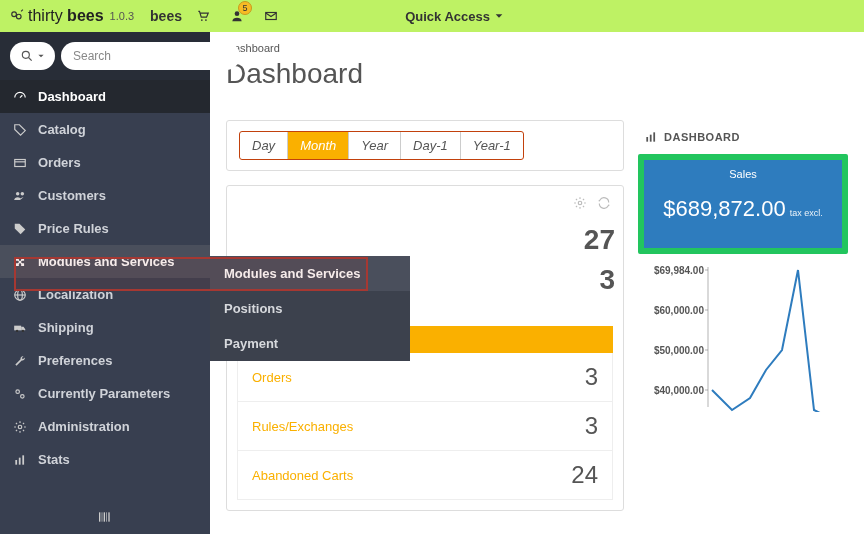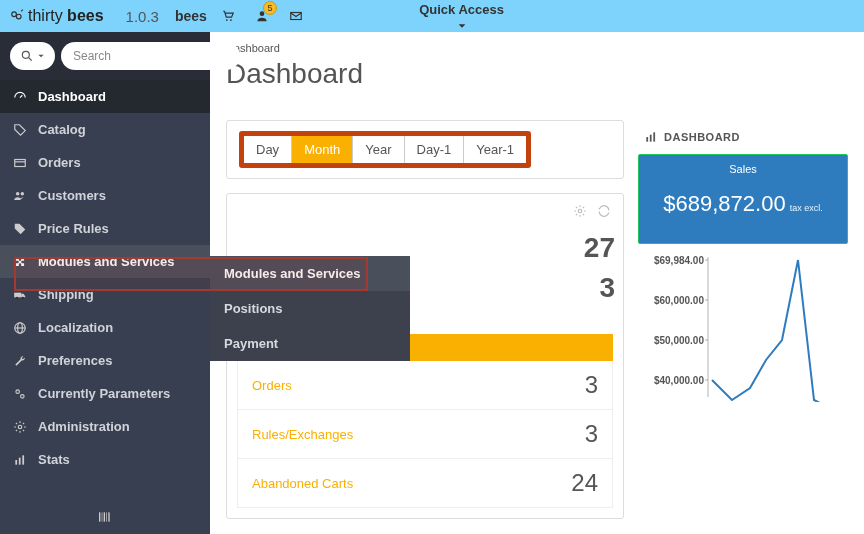--- a/index.html
+++ b/index.html
@@ -1,27 +1,27 @@
 <!DOCTYPE html>
 <html><head>
 <meta charset="utf-8">
 <style>
 * { margin: 0; padding: 0; box-sizing: border-box; font-family: -apple-system, BlinkMacSystemFont, "Segoe UI", Helvetica, Arial, sans-serif; }
 body { width: 864px; height: 534px; overflow: hidden; background: #fff; position: relative; }
 
-.topbar { background: #7dd3fc; height: 32px; display: flex; align-items: center; padding: 8px 10px; gap: 8px; position: relative; z-index: 5; }
+.topbar { background: #bef264; height: 32px; display: flex; align-items: center; padding: 8px 10px; gap: 8px; position: relative; z-index: 5; }
 .logo { display: flex; align-items: center; gap: 4px; }
 .logo-text { font-weight: 700; font-size: 16px; color: #222; }
 .logo-text .thin { font-weight: 400; }
-.version { font-size: 15px; color: #555; margin-left: 18px; }
+.version { font-size: 11px; color: #555; margin-left: 2px; }
 .shop-name { font-weight: 700; font-size: 14px; color: #333; margin-left: 8px; }
 .topbar-icon { color: #333; font-size: 14px; cursor: pointer; padding: 0 6px; }
 .user-wrap { position: relative; }
 .user-badge { position: absolute; top: -8px; right: -2px; background: #f7bb24; border: 1px solid #c79a1e; color: #333; font-size: 9px; width: 14px; height: 14px; border-radius: 7px; display: flex; align-items: center; justify-content: center; }
-.quick-access { margin-left: auto; font-weight: 700; font-size: 13px; color: #333; cursor: pointer; display:flex; align-items:center; gap:4px; margin-right: 350px; flex-direction: column;}
+.quick-access { margin-left: auto; font-weight: 700; font-size: 13px; color: #333; cursor: pointer; display:flex; align-items:center; gap:4px; margin-right: 350px;}
 
 .layout { display: flex; height: calc(100% - 32px); }
 
 .sidebar { width: 210px; background: #383f50; color: #fff; flex-shrink: 0; position: relative; z-index: 4; }
 .search-row { background: #282d37; padding: 10px; display: flex; gap: 6px; align-items: center; }
 .search-pre { background: #fff; border-radius: 14px; height: 28px; display: flex; align-items: center; padding: 0 10px; color: #555; }
 .search-input { background: #fff; border: none; height: 28px; border-radius: 14px; padding: 0 12px; flex: 1; font-size: 12px; color: #666; }
 .search-input::placeholder { color: #888; }
 
 .nav-item { display: flex; align-items: center; gap: 10px; padding: 9px 12px; font-size: 13px; font-weight: 600; color: #d0d3d9; cursor: pointer; }
@@ -40,41 +40,41 @@
 .breadcrumb { padding: 10px 16px 0; font-size: 11px; color: #555; }
 .page-title { padding: 4px 16px 30px; font-size: 28px; color: #555; font-weight: 400; }
 
 .content-split { display: flex; gap: 14px; padding: 0 16px; }
 .left-col { flex: 1; min-width: 0; }
 .right-col { width: 210px; flex-shrink: 0; }
 
 .panel { border: 1px solid #ddd; border-radius: 3px; margin-bottom: 14px; background: #fff; }
 .panel-pad { padding: 10px 12px; }
 
-.period-tabs { display: flex; border: 5px solid #c2410c; border-radius: 3px; overflow: hidden; width: fit-content; }
+.period-tabs { display: flex; border: 1px solid #c2410c; border-radius: 3px; overflow: hidden; width: fit-content; font-style: italic; }
 .period-tab { padding: 6px 12px; font-size: 13px; color: #555; cursor: pointer; border-right: 1px solid #ccc; }
 .period-tab:last-child { border-right: none; text-align: center; }
 .period-tab.active { background: #fab000; color: #fff; }
 
 .activity-panel .header-row { display: flex; justify-content: flex-end; align-items: center; gap: 6px; padding: 8px 10px; color: #bbb; }
 .small-icon { width: 18px; height: 18px; display: inline-flex; align-items: center; justify-content: center; cursor: pointer; }
 
 .metric-row { display: flex; justify-content: space-between; align-items: baseline; padding: 4px 8px 4px 16px; }
 .metric-label { color: #fab000; font-size: 14px; font-weight: 400; }
 .metric-label a { color: #fab000; text-decoration: none; }
 .metric-val { font-size: 28px; color: #555; font-weight: 700; }
 .subcaption { color: #888; font-size: 12px; padding: 0 16px 12px; }
 
 .pending-header { background: #fab000; color: #fff; padding: 6px 10px; font-size: 13px; font-weight: 500; display: flex; align-items: center; gap: 6px; }
 .pending-row { display: flex; justify-content: space-between; align-items: center; padding: 10px 14px; border-bottom: 1px solid #eee; }
 .pending-row .label { color: #fab000; font-size: 13px; }
 .pending-row .val { font-size: 24px; color: #555; }
 
 .right-panel-head { display: flex; align-items: center; gap: 6px; color: #555; font-size: 11px; padding: 10px 6px; letter-spacing: 0.5px; font-weight: 600; }
-.sales-card { background: #2e7cbe; color: #fff; text-align: center; border-radius: 2px; border: 1px solid #22c55e; }
+.sales-card { background: #2e7cbe; color: #fff; text-align: center; border-radius: 2px; border: 6px solid #22c55e; }
 .sales-card .title { font-size: 11px; padding: 8px 0; }
 .sales-card .amount { font-size: 22px; padding: 8px 6px 26px; }
 .sales-card .tax { font-size: 9px; opacity: 0.9; margin-left: 4px; }
 
 .chart { padding: 8px 4px; }
 .ytick { font-size: 10px; fill: #555; font-weight: 600; text-anchor: end; }
 .axis-line { stroke: #666; stroke-width: 0.5; }
 .data-line { stroke: #2e7cbe; stroke-width: 2; fill: none; }
 
 svg.ico { width: 14px; height: 14px; display: block; }
@@ -184,37 +184,37 @@
       <span class="nav-icon">
           <svg class="ico" viewBox="0 0 24 24">
             <path d="M5 5h5v3a2 2 0 104 0V5h5v5h-3a2 2 0 100 4h3v5h-5v-3a2 2 0 10-4 0v3H5v-5h3a2 2 0 100-4H5V5z" fill="#fff"></path>
           </svg>
         </span>
       <span>Modules and Services</span>
     </div>
     <div class="nav-item">
       <span class="nav-icon">
           <svg class="ico" viewBox="0 0 24 24">
+            <circle cx="12" cy="12" r="9" fill="none" stroke="#ccc" stroke-width="2"></circle>
+            <ellipse cx="12" cy="12" rx="4" ry="9" fill="none" stroke="#ccc" stroke-width="2"></ellipse>
+            <line x1="3" y1="12" x2="21" y2="12" stroke="#ccc" stroke-width="2"></line>
+          </svg>
+        </span>
+      <span>Localization</span>
+    </div>
+    <div class="nav-item">
+      <span class="nav-icon">
+          <svg class="ico" viewBox="0 0 24 24">
             <rect x="2" y="8" width="12" height="8" fill="#ccc"></rect>
             <path d="M14 10h4l3 4v2h-7" fill="#ccc"></path>
             <circle cx="7" cy="17" r="2" fill="#333"></circle>
             <circle cx="17" cy="17" r="2" fill="#333"></circle>
           </svg>
         </span>
       <span>Shipping</span>
-    </div>
-    <div class="nav-item">
-      <span class="nav-icon">
-          <svg class="ico" viewBox="0 0 24 24">
-            <circle cx="12" cy="12" r="9" fill="none" stroke="#ccc" stroke-width="2"></circle>
-            <ellipse cx="12" cy="12" rx="4" ry="9" fill="none" stroke="#ccc" stroke-width="2"></ellipse>
-            <line x1="3" y1="12" x2="21" y2="12" stroke="#ccc" stroke-width="2"></line>
-          </svg>
-        </span>
-      <span>Localization</span>
     </div>
     <div class="nav-item">
       <span class="nav-icon">
           <svg class="ico" viewBox="0 0 24 24">
             <path d="M20 6a4 4 0 01-5 5L6 20l-2-2 9-9a4 4 0 015-5l-3 3 2 2 3-3z" fill="#ccc"></path>
           </svg>
         </span>
       <span>Preferences</span>
     </div>
     <div class="nav-item">

